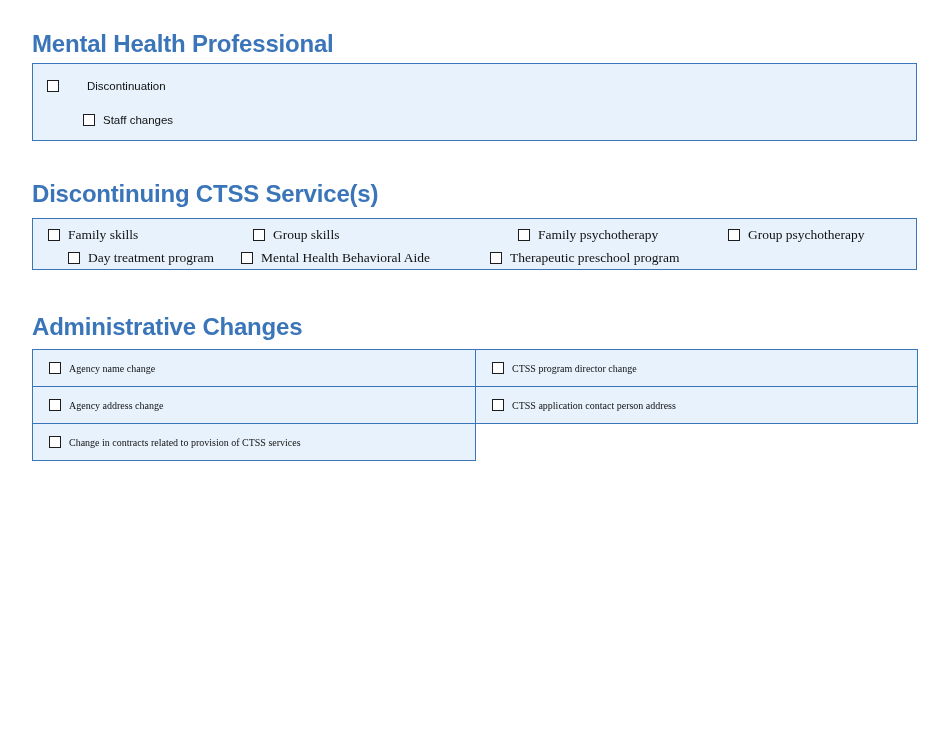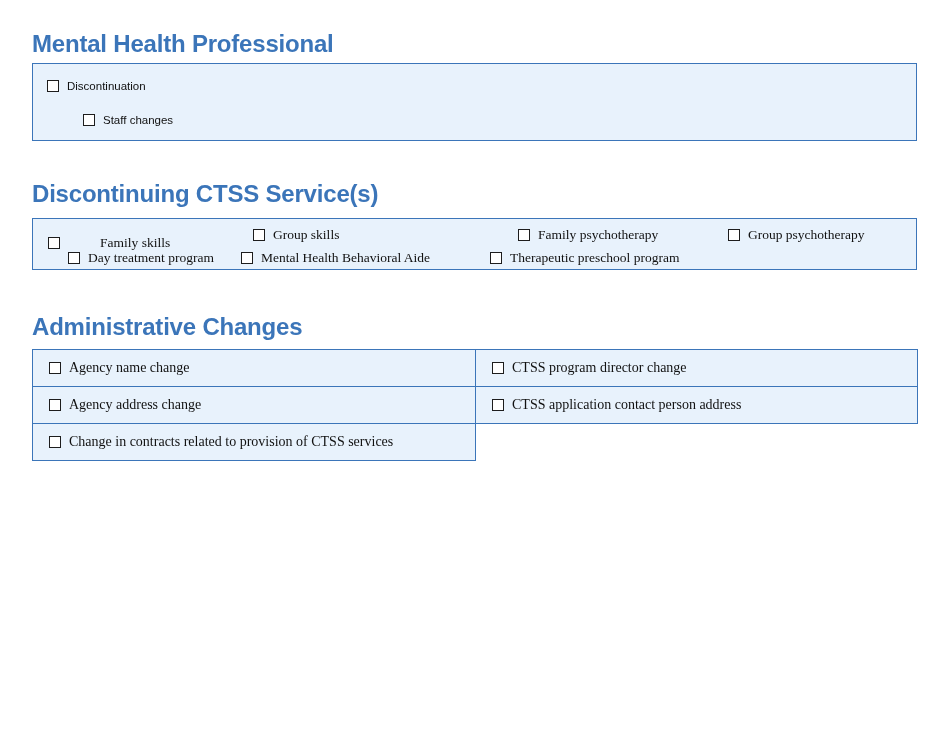--- a/index.html
+++ b/index.html
@@ -96,21 +96,21 @@
   #table-admin td.empty-cell {
     background: #ffffff;
     border: none;
   }
   #table-admin .cell-inner {
     display: flex;
     align-items: center;
   }
   #table-admin .chk-label {
     font-family: "Liberation Serif", serif;
-    font-size: 14px;
+    font-size: 10px;
   }
 
   
   #pagination {
     position: absolute;
     left: 0;
     top: 718px;
     width: 950px;
     display: flex;
     justify-content: center;
@@ -144,35 +144,35 @@
   }
 </style>
 </head>
 <body>
 
 <div class="page">
 
   <div class="section-heading" style="top: 30px;">Mental Health Professional</div>
 
   <div class="panel sans" id="panel-mhp">
-    <div class="chk-row" style="left: 14px; top: 16px;">
+    <div class="chk-row" style="left: 14px; top: 16px; gap: 20px;">
       <span class="chkbox"></span>
       <span class="chk-label">Discontinuation</span>
     </div>
     <div class="chk-row" style="left: 14px; top: 50px; padding-left: 36px;">
       <span class="chkbox"></span>
       <span class="chk-label">Staff changes</span>
     </div>
   </div>
 
   <div class="section-heading" style="top: 180px;">Discontinuing CTSS Service(s)</div>
 
   <div class="panel serif" id="panel-disc">
 
-    <div class="chk-row" style="left: 15px; top: 16px; gap: 32px;">
+    <div class="chk-row" style="left: 15px; top: 8px;">
       <span class="chkbox"></span>
       <span class="chk-label">Family skills</span>
     </div>
 
     <div class="chk-row" style="left: 220px; top: 8px;">
       <span class="chkbox"></span>
       <span class="chk-label">Group skills</span>
     </div>
 
     <div class="chk-row" style="left: 457px; top: 8px; padding-left: 28px;">

